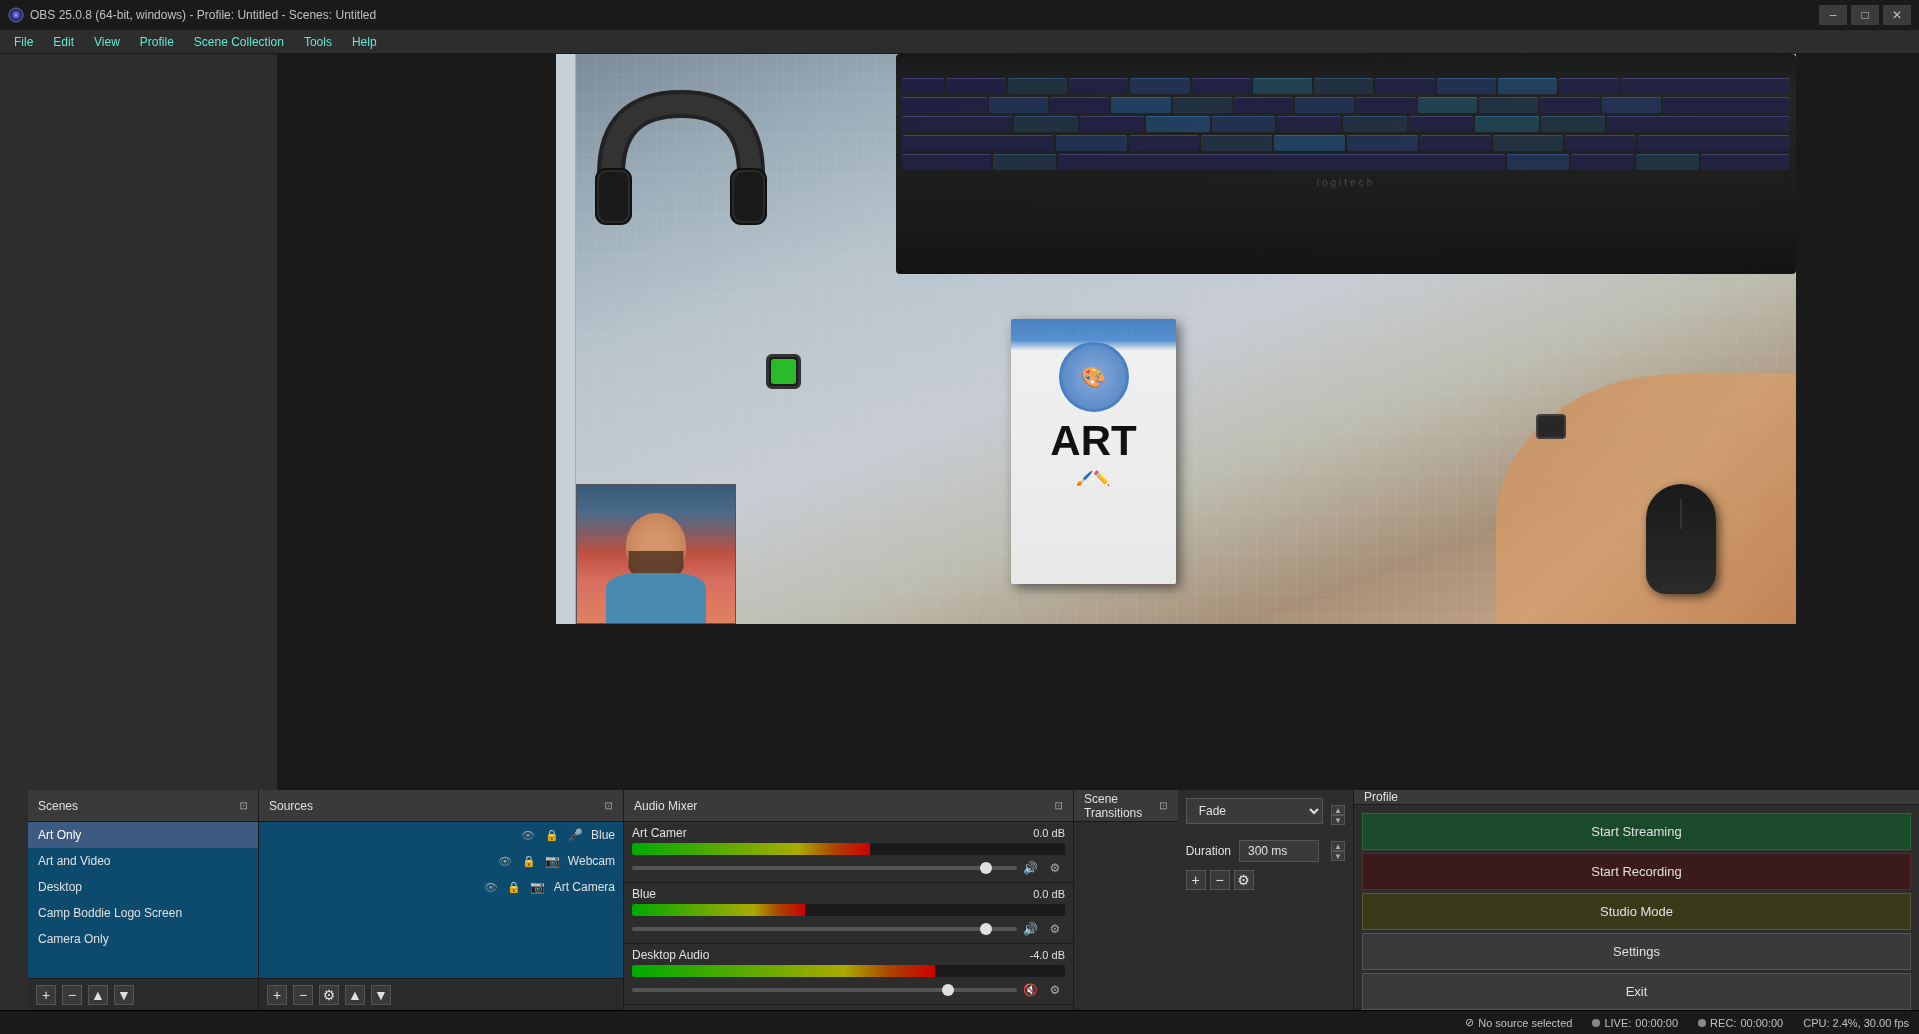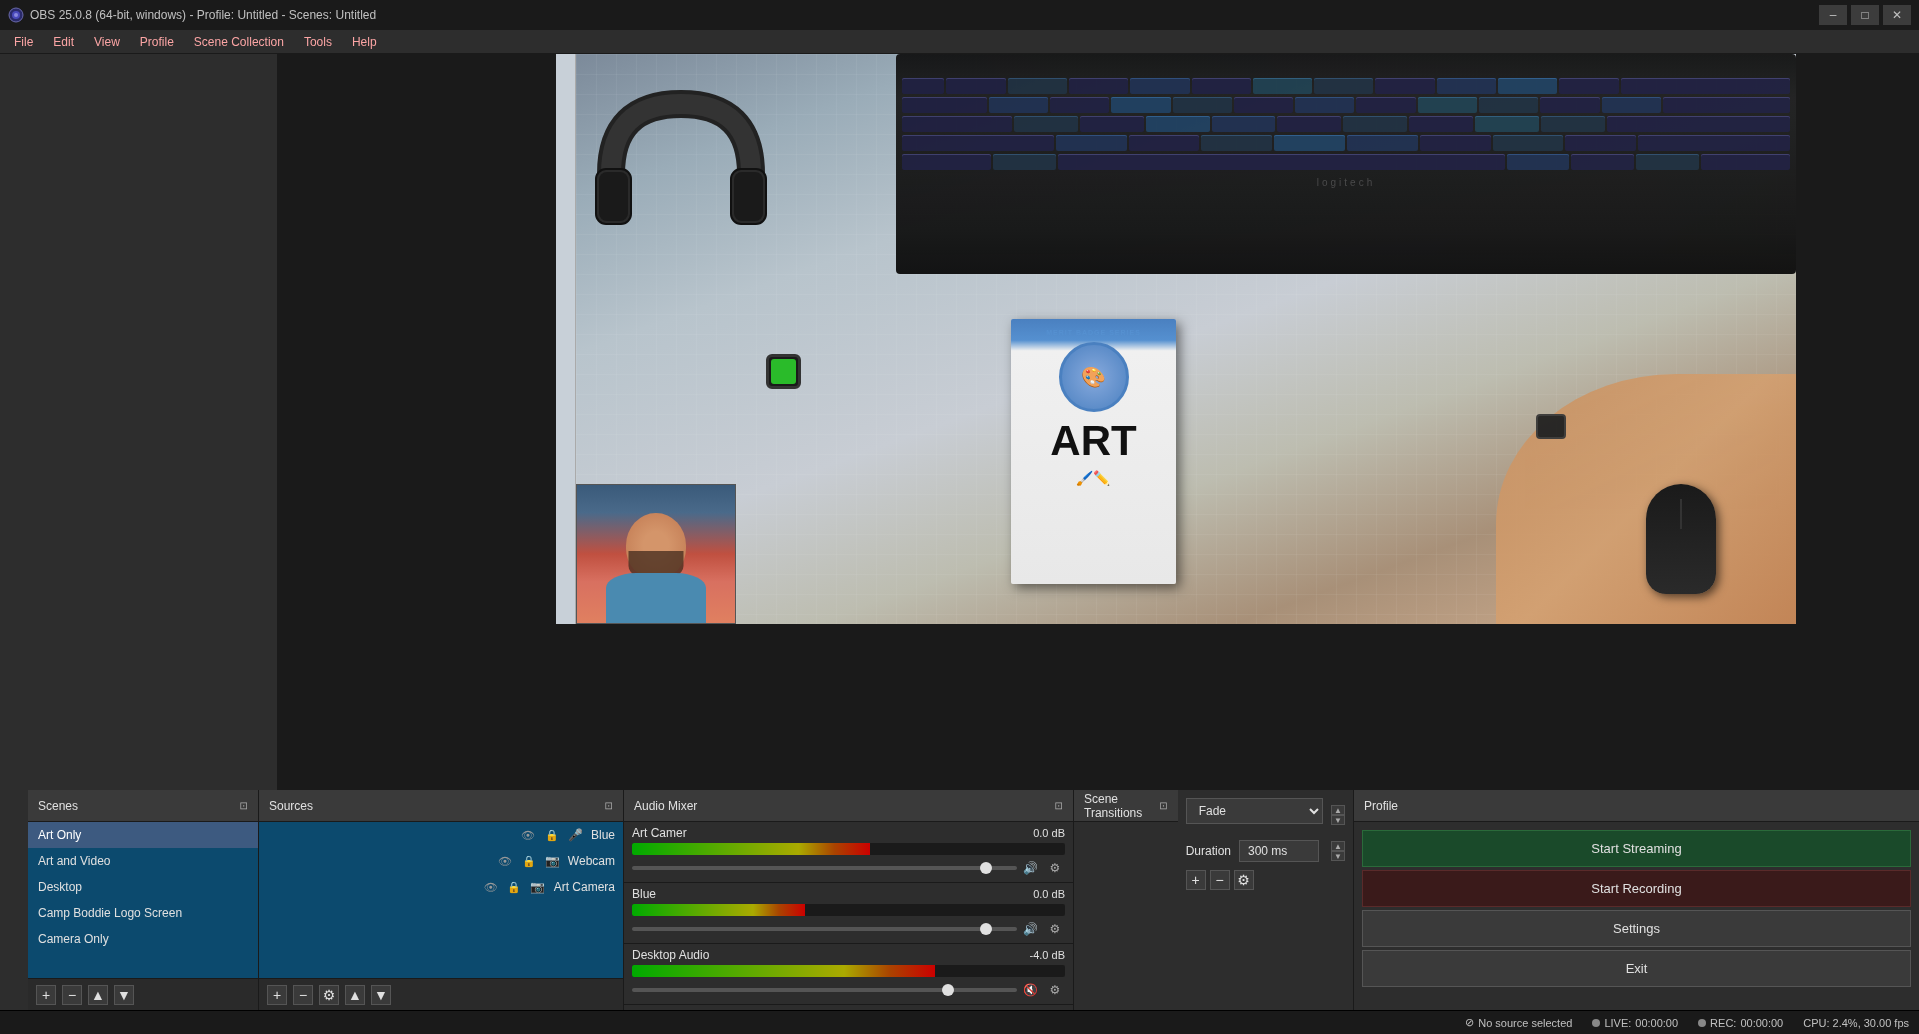--- a/index.html
+++ b/index.html
@@ -61,21 +61,21 @@
       background: #2d2d2d;
       display: flex;
       align-items: center;
       padding: 0 4px;
       border-bottom: 1px solid #1a1a1a;
     }
     .menu-item {
       padding: 2px 10px;
       cursor: pointer;
       font-size: 12px;
-      color: #fca5a5;
+      color: #5eead4;
     }
 
     
     #preview-area {
       width: 1240px;
       height: 570px;
       background: #000;
       margin: 0 auto;
       position: relative;
       margin-left: 278px;
@@ -799,20 +799,21 @@
         </div>
       </div>
 
       <div id="controls-panel">
         <div class="panel-header">
           <span class="panel-title">Profile</span>
         </div>
         <div class="controls-content">
           <button class="control-btn start-streaming">Start Streaming</button>
           <button class="control-btn start-recording">Start Recording</button>
+          <button class="control-btn studio-mode">Studio Mode</button>
           <button class="control-btn settings">Settings</button>
           <button class="control-btn exit">Exit</button>
         </div>
       </div>
 
     </div>
   </div>
 
   <div id="status-bar">
     <div class="status-item">

